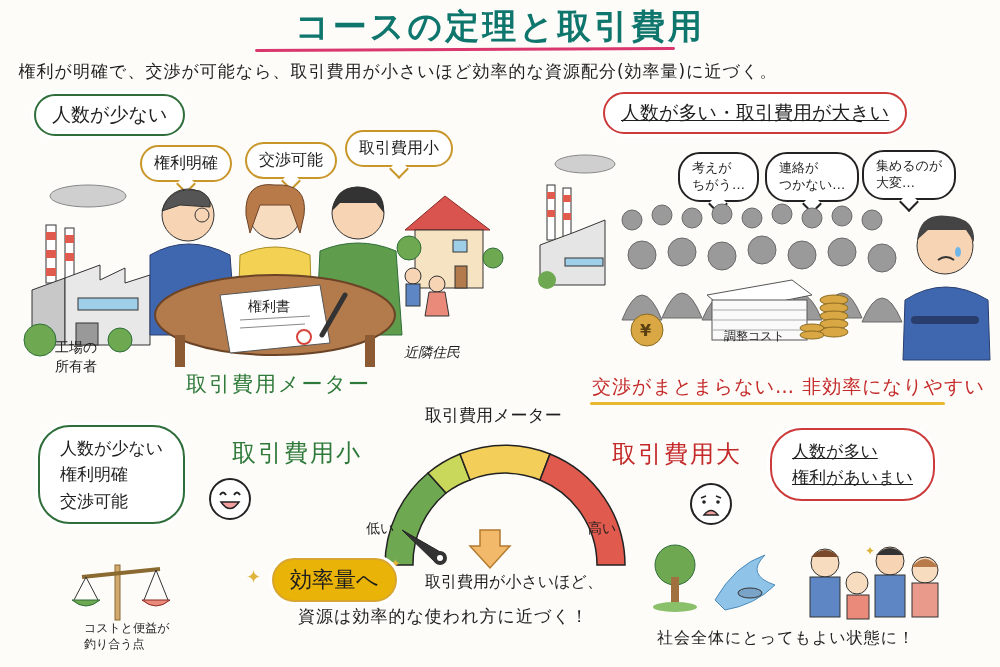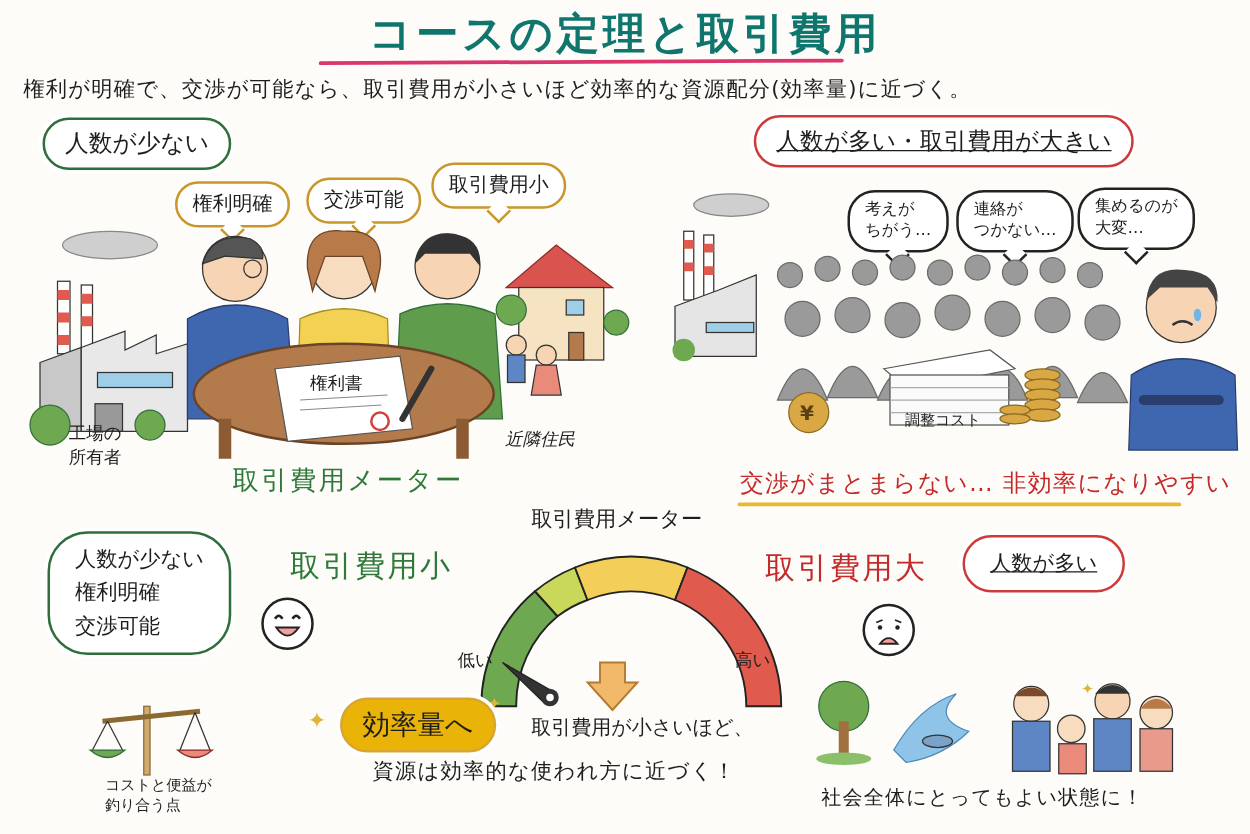--- a/index.html
+++ b/index.html
@@ -276,20 +276,21 @@
 <svg class="abs" style="left:689px; top:482px;" width="44" height="44">
   <circle cx="22" cy="22" r="20" fill="#fff" stroke="#222" stroke-width="2"></circle>
   <path d="M12 16 L17 14" stroke="#222" stroke-width="1.5"></path>
   <path d="M27 14 L32 16" stroke="#222" stroke-width="1.5"></path>
   <circle cx="15" cy="20" r="1.8" fill="#222"></circle>
     <circle cx="29" cy="20" r="1.8" fill="#222"></circle>
   <path d="M15 33 Q22 24 29 33 Z" fill="#f3a0a0" stroke="#222" stroke-width="1.5"></path>
 </svg>
 <div class="abs cloud cloud-red" style="left:770px; top:428px; font-size:17px; line-height:1.55; padding:8px 20px; border-radius:32px;">
   <div>人数が多い</div>
+  <div>権利があいまい</div>
 </div>
 
 <div class="abs" style="left:246px; top:566px; color:#e0b43a; font-size:18px;">✦</div>
 <div class="abs" style="left:390px; top:556px; color:#e0b43a; font-size:13px;">✦</div>
 <div class="abs cloud cloud-gold" style="left:272px; top:558px; font-size:22px; padding:5px 16px; border-radius:28px;">
   <span>効率量へ</span>
 </div>
 <div class="abs" style="left:425px; top:572px; font-size:16px;">取引費用が小さいほど、</div>
 <div class="abs" style="left:298px; top:605px; font-size:17px; letter-spacing:1px;">資源は効率的な使われ方に近づく！</div>
 

